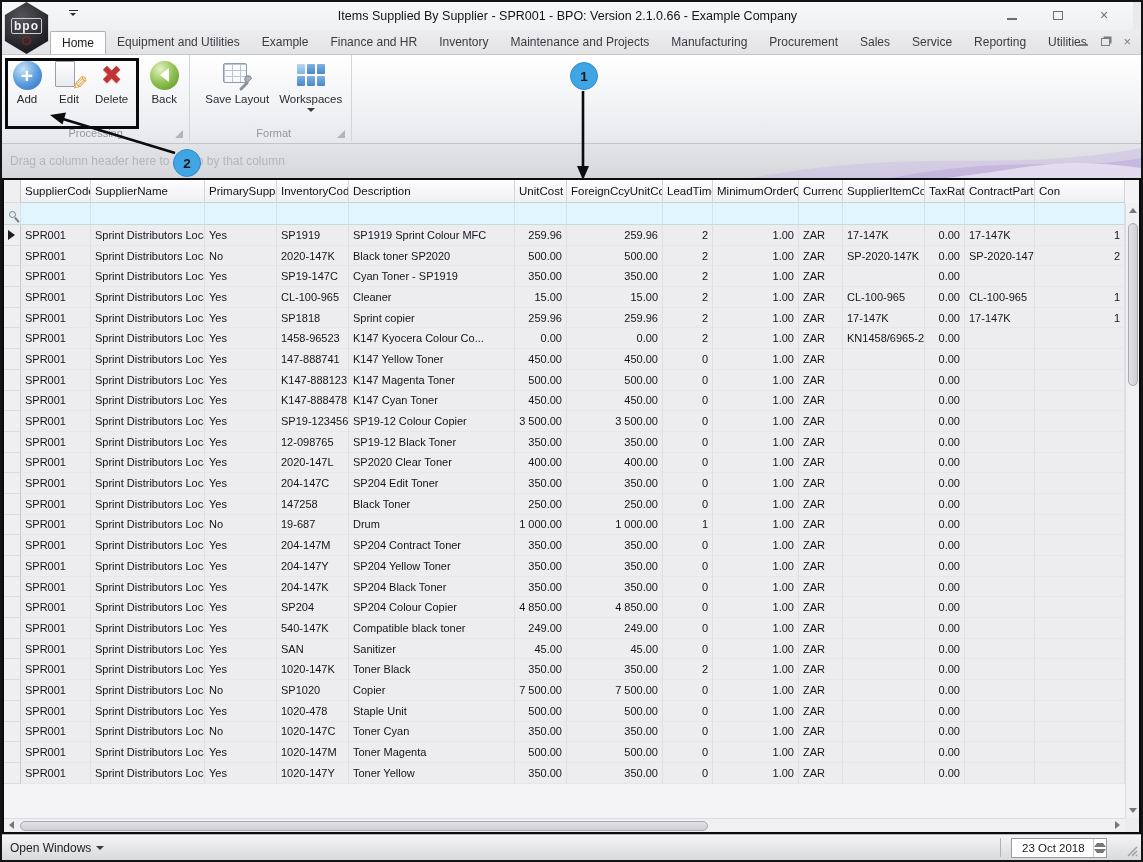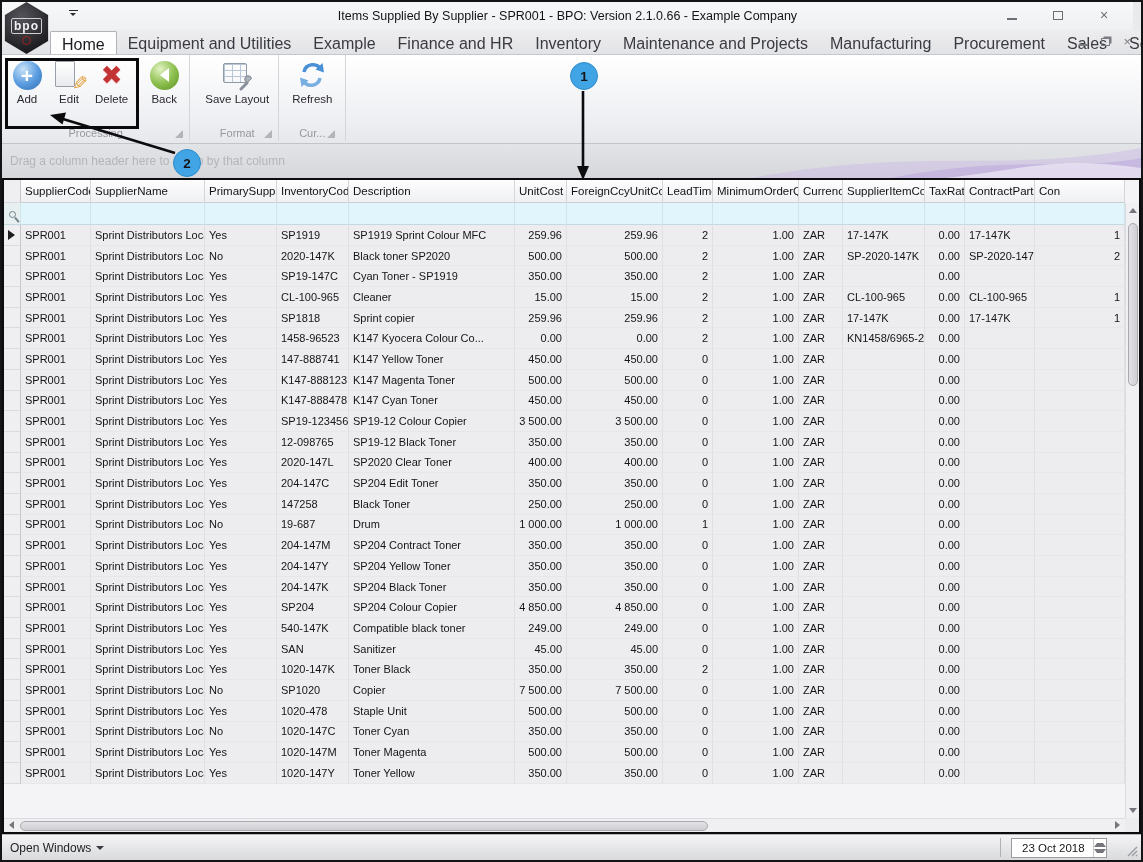--- a/index.html
+++ b/index.html
@@ -29,21 +29,21 @@
     display:flex; align-items:center; justify-content:center; }
   .logo .bpo { color:#f2f2f4; font-size:12px; font-weight:bold; letter-spacing:1px;
     border:1px solid #cfcfd4; padding:0 2px; border-radius:2px; margin-top:-4px;}
   .logo .dot { position:absolute; bottom:9px; left:50%; margin-left:-5px; width:9px; height:9px;
     border:1.6px solid #a02020; border-radius:50%; }
   
   .menubar { position:absolute; left:0; top:28px; width:1139px; height:25px;
     background:linear-gradient(#ededef,#e2e3e6); border-bottom:1px solid #c6c7cb;
     display:flex; align-items:flex-end; padding-left:48px; }
   .tabs { display:flex; height:23px; }
-  .tab { padding:4px 11px 0; font-size:16px; color:#3a3a41; height:23px; white-space:nowrap; }
+  .tab { padding:4px 11px 0; font-size:12px; color:#3a3a41; height:23px; white-space:nowrap; }
   .tab.active { background:#fdfdfe; border:1px solid #b2b3b8; border-bottom:none;
     border-radius:2px 2px 0 0; color:#1a1a1f; }
   .mwin { position:absolute; right:10px; top:4px; display:flex; gap:13px; color:#7b7b82; }
   .mwin span { font-size:13px; line-height:16px; }
   .mwin .sq { display:inline-block; width:9px; height:8px; border:1.4px solid #7b7b82; box-shadow:2px -2px 0 -0.5px #7b7b82; margin-top:4px; }
   .mwin .mn { display:inline-block; width:9px; border-bottom:2px solid #7b7b82; height:9px; }
   
   .ribbon { position:absolute; left:0; top:53px; width:1139px; height:89px;
     background:linear-gradient(#ffffff,#eff0f3 70%,#e6e8ec); border-bottom:1px solid #c3c4c8;
     display:flex; }
@@ -220,46 +220,41 @@
       <div class="rbtn">
         <div class="ric">
           <div class="tblic"></div>
           <svg width="18" height="18" style="position:absolute;right:-2px;bottom:-1px" viewBox="0 0 18 18">
             <path d="M4 15 L10 9" stroke="#8a9099" stroke-width="3" stroke-linecap="round"></path>
             <path d="M10.5 8.5 a3.4 3.4 0 1 1 4 -4 l-2.2 2.2 z" fill="#aab1ba" stroke="#7d848e" stroke-width="1"></path>
           </svg>
         </div>
         <div class="rlabel">Save Layout</div>
       </div>
+      <div class="rbtn">
+        <div class="ric">
+          <div class="wsgrid">
+              <i></i>
+              <i></i>
+              <i></i>
+              <i></i>
+              <i></i>
+              <i></i>
+            </div>
+        </div>
+        <div class="rlabel">Workspaces</div>
+        <div class="ddarrow"></div>
+      </div>
     </div>
     <div class="glabel">
         <span>Format</span>
         <span class="glyph"></span>
       </div>
   </div>
 
-  <div class="rgroup" style="padding-left:8px;padding-right:8px">
-    <div class="rbtns">
-      <div class="rbtn">
-        <div class="ric">
-          <svg width="30" height="30" viewBox="0 0 30 30">
-            <path d="M7 12 A9 9 0 0 1 24 10" fill="none" stroke="#4a90d6" stroke-width="3.6"></path>
-            <polygon points="25.5,3 27,12.5 18.5,9.5" fill="#4a90d6"></polygon>
-            <path d="M23 18 A9 9 0 0 1 6 20" fill="none" stroke="#78aee2" stroke-width="3.6"></path>
-            <polygon points="4.5,27 3,17.5 11.5,20.5" fill="#78aee2"></polygon>
-          </svg>
-        </div>
-        <div class="rlabel">Refresh</div>
-      </div>
-    </div>
-    <div class="glabel">
-        <span>Cur...</span>
-        <span class="glyph"></span>
-      </div>
-  </div>
   <div style="flex:1"></div>
 </div>
 
 <div class="groupbar">
   <svg class="swooshwrap" viewBox="0 0 420 34" preserveAspectRatio="none">
     <path d="M30 34 C 200 2 280 30 420 4 L420 34 Z" fill="#c9b8e6" opacity="0.45"></path>
     <path d="M170 34 C 290 10 350 28 420 14 L420 34 Z" fill="#b5a0dc" opacity="0.45"></path>
     <path d="M225 34 C 300 26 330 12 420 24 L420 34 Z" fill="#ffffff" opacity="0.5"></path>
   </svg>
   <div class="hint">Drag a column header here to group by that column</div>

